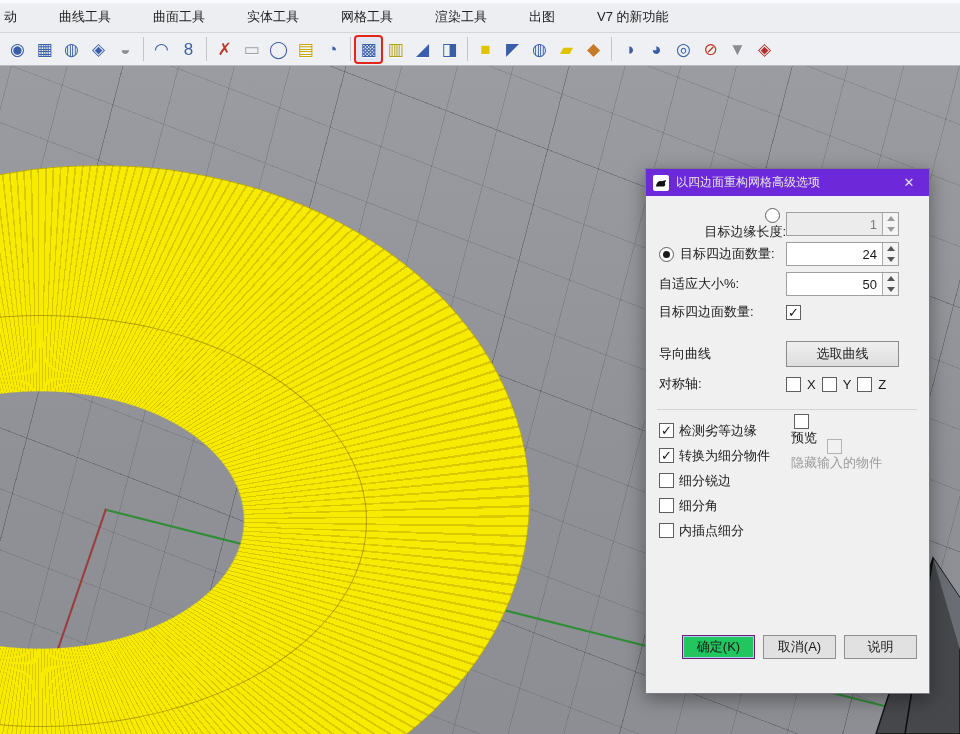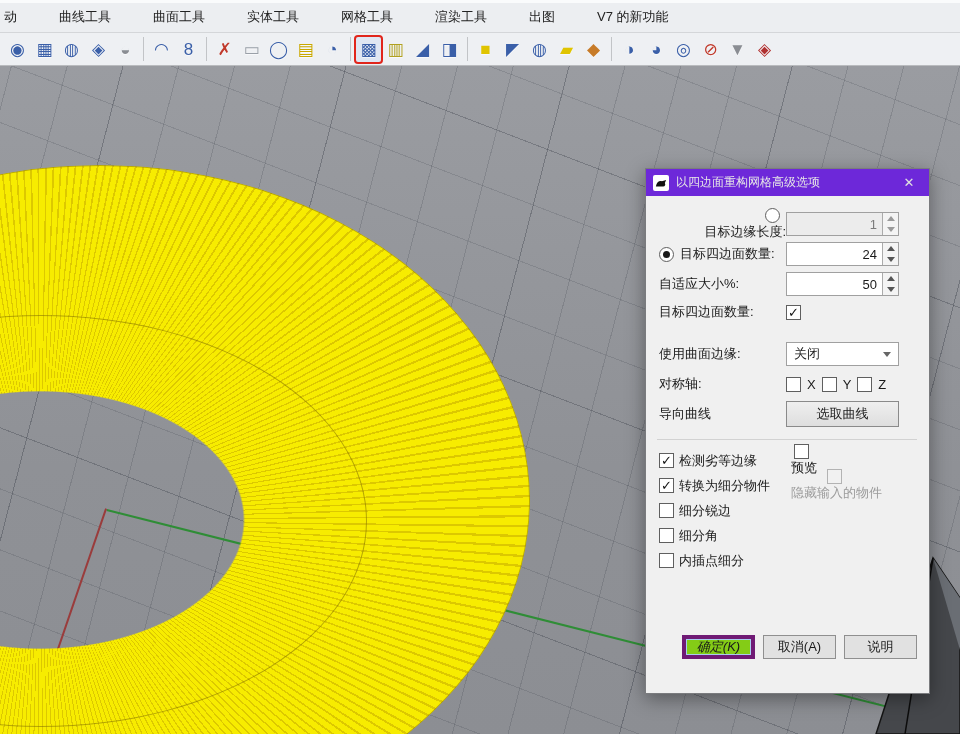--- a/index.html
+++ b/index.html
@@ -140,21 +140,21 @@
   .chkrow{display:flex;align-items:center;height:25px;}
   .chkcol1{width:127px;display:flex;align-items:center;flex:0 0 auto;}
   .chkcol2{display:flex;align-items:center;flex-direction:column;}
   .chklbl{margin-left:5px;font-family:Liberation Mono, monospace;}
   .chklbl.disabled{color:#9c9c9c;}
   .btnrow{position:absolute;right:12px;bottom:9px;display:flex;gap:8px;}
   .wbtn{
     width:73px;height:24px;background:#e1e1e1;border:1px solid #8f8f8f;
     display:flex;align-items:center;justify-content:center;font-size:13px;color:#1a1a1a;box-sizing:border-box;
   }
-  .wbtn.focus{border:4px solid #701a75;box-shadow:inset 0 0 0 1px #a8cdef;background:#84cc16;font-style:italic;}
+  .wbtn.focus{border:1px solid #701a75;box-shadow:inset 0 0 0 1px #a8cdef;background:#22c55e;}
   .gap16{height:14px;}
 </style>
 </head>
 <body>
 
 <div class="topline"></div>
 
 <div class="tabbar" id="tabbar">
     <span class="tab first">动</span>
     <span class="tab">曲线工具</span>
@@ -286,46 +286,37 @@
 
     <div class="frow" style="height:26px">
       <span class="lbl">目标四边面数量:</span>
       <span class="ctrl">
         <span class="chk">✓</span>
       </span>
     </div>
 
     <div class="gap16"></div>
 
-    <div class="frow">
-      <span class="lbl">使用曲面边缘:</span>
-      <span class="ctrl">
-        <span class="drop">
-          <span class="dtxt">关闭</span>
-          <span class="chev"></span>
-        </span>
+
+    <div class="frow">
+      <span class="lbl">导向曲线</span>
+      <span class="ctrl">
+        <button class="btn-wide">选取曲线</button>
       </span>
     </div>
 
     <div class="frow">
       <span class="lbl">对称轴:</span>
       <span class="ctrl" style="gap:6px">
         <span class="chk"></span>
         <span>X</span>
         <span class="chk"></span>
         <span>Y</span>
         <span class="chk"></span>
         <span>Z</span>
-      </span>
-    </div>
-
-    <div class="frow">
-      <span class="lbl">导向曲线</span>
-      <span class="ctrl">
-        <button class="btn-wide">选取曲线</button>
       </span>
     </div>
 
 
     <div class="sepline"></div>
 
     <div class="chkrow">
       <span class="chkcol1">
         <span class="chk">✓</span>
         <span class="chklbl">检测劣等边缘</span>

